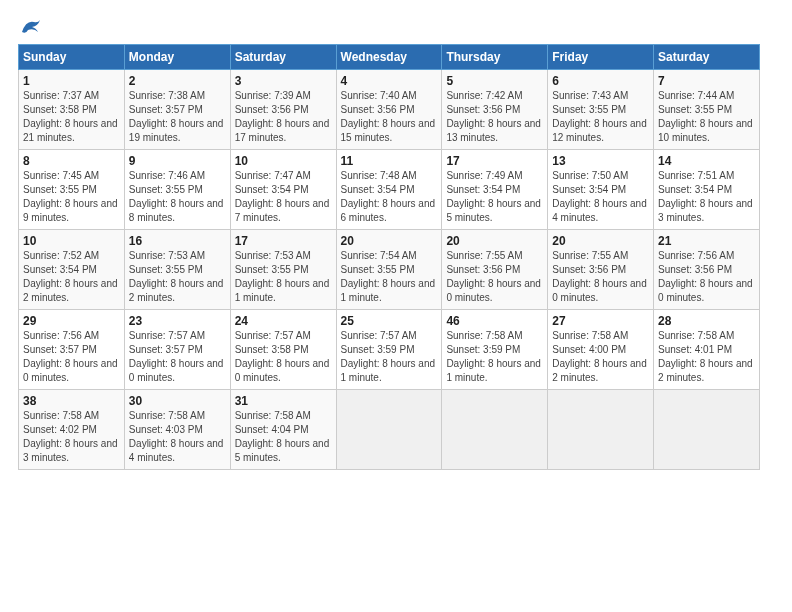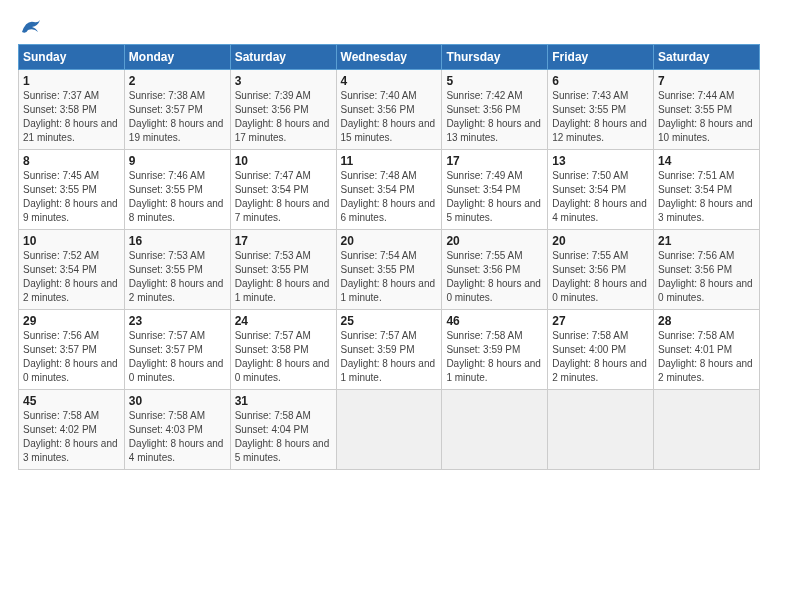--- a/index.html
+++ b/index.html
@@ -252,21 +252,21 @@
             <span class="day-num">27</span>
 <div class="day-info">Sunrise: 7:58 AM<br>Sunset: 4:00 PM<br>Daylight: 8 hours and 2 minutes.</div>
           </td>
           <td>
             <span class="day-num">28</span>
 <div class="day-info">Sunrise: 7:58 AM<br>Sunset: 4:01 PM<br>Daylight: 8 hours and 2 minutes.</div>
           </td>
         </tr>
         <tr>
           <td>
-            <span class="day-num">45</span>
+            <span class="day-num">38</span>
 <div class="day-info">Sunrise: 7:58 AM<br>Sunset: 4:02 PM<br>Daylight: 8 hours and 3 minutes.</div>
           </td>
           <td>
             <span class="day-num">30</span>
 <div class="day-info">Sunrise: 7:58 AM<br>Sunset: 4:03 PM<br>Daylight: 8 hours and 4 minutes.</div>
           </td>
           <td>
             <span class="day-num">31</span>
 <div class="day-info">Sunrise: 7:58 AM<br>Sunset: 4:04 PM<br>Daylight: 8 hours and 5 minutes.</div>
           </td>

